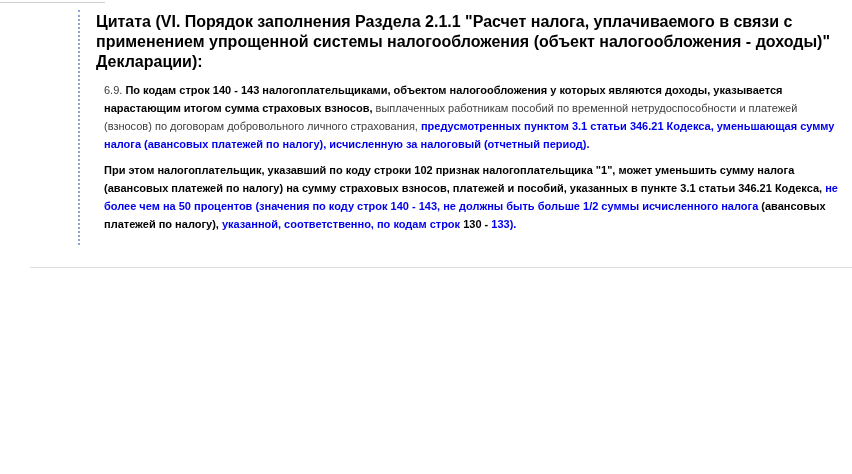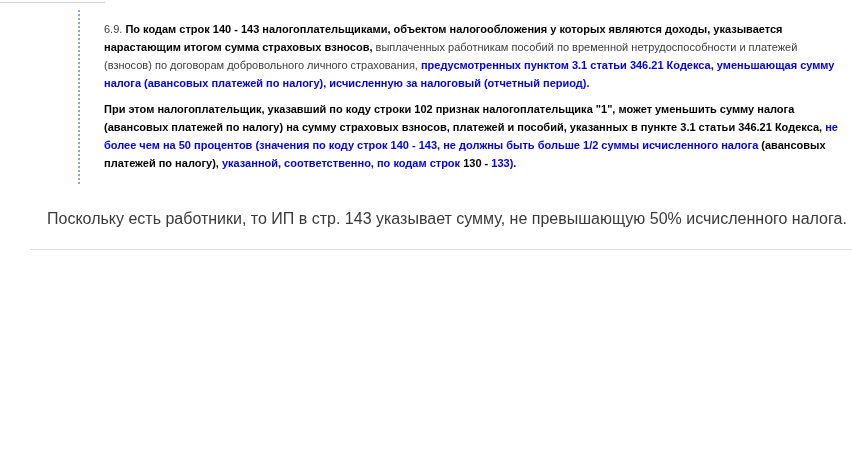--- a/index.html
+++ b/index.html
@@ -42,21 +42,21 @@
     margin: 17px 0 0 30px;
     width: 822px; height: 1px; background: #dedede;
   }
 </style>
 </head>
 <body>
 
 <div class="top-fragment-line"></div>
 
 <div class="quote-block">
+  <div class="quote-title">Цитата (VI. Порядок заполнения Раздела 2.1.1 "Расчет налога, уплачиваемого в связи с применением упрощенной системы налогообложения (объект налогообложения - доходы)" Декларации):</div>
   <p class="quote-para"><span class="r-regular">6.9. </span><span class="r-bold">По кодам строк 140 - 143 налогоплательщиками, объектом налогообложения у которых являются доходы, указывается нарастающим итогом сумма страховых взносов,</span><span class="r-regular"> выплаченных работникам пособий по временной нетрудоспособности и платежей (взносов) по договорам добровольного личного страхования, </span><span class="r-bold-blue">предусмотренных пунктом 3.1 статьи 346.21 Кодекса, уменьшающая сумму налога (авансовых платежей по налогу), исчисленную за налоговый (отчетный период).</span></p>
   <p class="quote-para"><span class="r-bold">При этом налогоплательщик, указавший по коду строки 102 признак налогоплательщика "1", может уменьшить сумму налога (авансовых платежей по налогу) на сумму страховых взносов, платежей и пособий, указанных в пункте 3.1 статьи 346.21 Кодекса, </span><span class="r-bold-blue">не более чем на 50 процентов (значения по коду строк 140 - 143, не должны быть больше 1/2 суммы исчисленного налога </span><span class="r-bold">(авансовых платежей по налогу), </span><span class="r-bold-blue">указанной, соответственно, по кодам строк </span><span class="r-bold">130 - </span><span class="r-bold-blue">133).</span></p>
 </div>
 
 <div class="body-text">
-  <div>Поскольку есть работники, то ИП в стр. 143 указывает сумму, не превышающую 50% исчисленного налога.</div>
 </div>
 
 <div class="divider"></div>
 
 </body></html>

